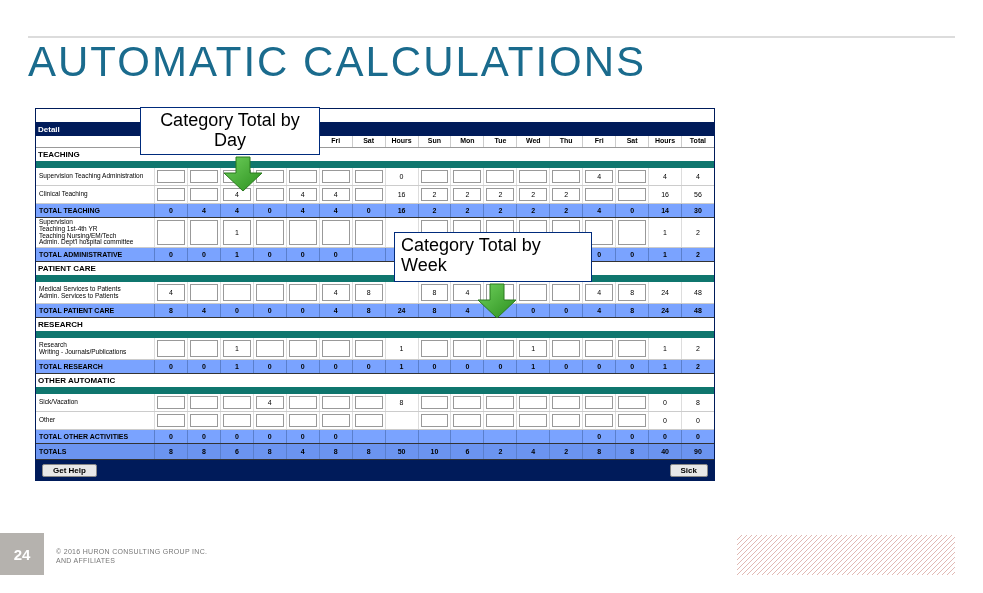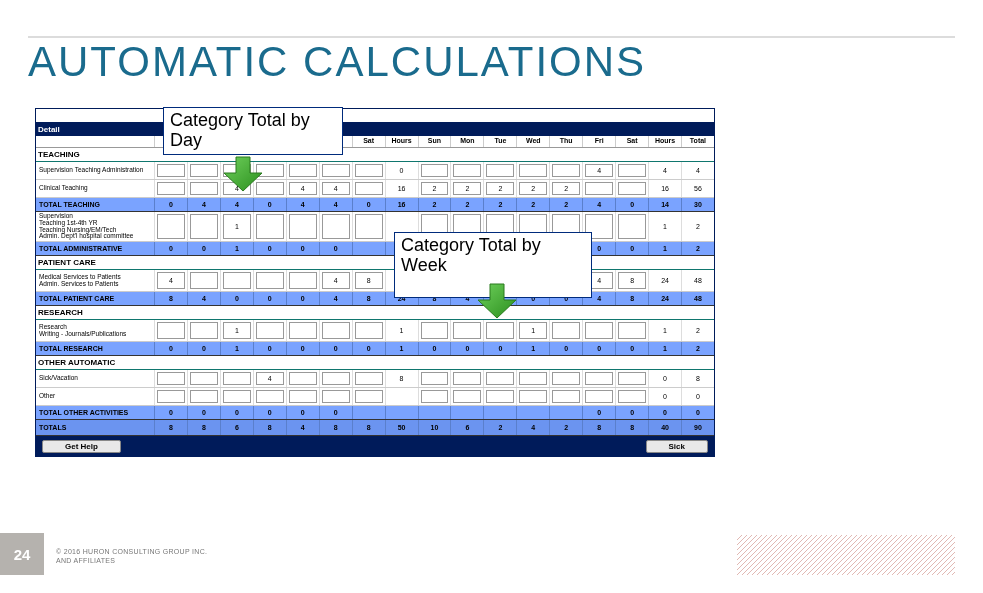--- a/index.html
+++ b/index.html
@@ -6,36 +6,36 @@
 body { width: 983px; height: 593px; background: #fff; font-family: Arial, sans-serif; position: relative; }
 .title { font-size: 42px; font-weight: 400; color: #1a6b8d; letter-spacing: 2px; padding: 38px 0 0 28px; }
 .divider-top { position: absolute; top: 36px; left: 28px; right: 28px; height: 2px; background: #dcdcdc; }
 .sheet { position: absolute; top: 108px; left: 35px; width: 680px; border: 1px solid #001b5a; }
 .hdr-row { display: flex; background: #001b5a; color: #fff; font-size: 8px; font-weight: 700; height: 14px; align-items: center; margin-top: 13px; }
 .hdr-row .h-detail { width: 118px; padding-left: 2px; }
 .hdr-row .h-week2 { flex: 1; text-align: center; }
 .day-hdr { display: flex; background: #fff; border-bottom: 1px solid #999; height: 12px; font-size: 7px; font-weight: 700; }
 .day-hdr .spacer { width: 118px; }
 .day-hdr .dcell { flex: 1; text-align: center; border-left: 1px solid #ccc; padding-top: 1px; }
-.section-hdr { background: #fff; font-size: 8px; font-weight: 700; padding: 2px 2px; border-bottom: 1px solid #0f766e; }
+.section-hdr { background: #fff; font-size: 8px; font-weight: 700; padding: 2px 2px; border-bottom: 7px solid #0f766e; }
 .data-row { display: flex; height: 18px; align-items: center; border-bottom: 1px solid #ccc; background: #fff; }
 .data-row .label { width: 118px; font-size: 6.5px; padding-left: 3px; line-height: 1.05; }
 .data-row .cells { display: flex; flex: 1; height: 100%; }
 .data-row .cells > div { flex: 1; border-left: 1px solid #ddd; position: relative; display: flex; align-items: center; justify-content: center; }
 .data-row .cells > div.ibox::before { content: ""; position: absolute; top: 2px; left: 2px; right: 2px; bottom: 2px; border: 1px solid #999; background: #fff; }
 .data-row .cells > div span { position: relative; font-size: 7px; z-index: 1; }
 .total-row { display: flex; height: 14px; align-items: center; background: #7aa3ff; font-size: 7px; font-weight: 700; border-bottom: 1px solid #333; }
 .total-row .label { width: 118px; padding-left: 3px; }
 .total-row .cells { display: flex; flex: 1; height: 100%; }
 .total-row .cells > div { flex: 1; text-align: center; border-left: 1px solid #5a7fcc; display: flex; align-items: center; justify-content: center; }
 .bottom-bar { display: flex; justify-content: space-between; align-items: center; background: #001b5a; height: 20px; padding: 0 6px; }
-.btn { background: #e8e8e8; border: 1px solid #888; font-size: 8px; font-weight: 700; padding: 1px 22px; border-radius: 2px; }
-.callout1 { position: absolute; top: 107px; left: 163px; width: 180px; height: 48px; background: #fff; border: 1.5px solid #002b7c; font-size: 18px; font-weight: 400; color: #000; padding: 3px 6px; line-height: 1.1; z-index: 10; }
+.btn { background: #e8e8e8; border: 1px solid #888; font-size: 8px; font-weight: 700; padding: 1px 10px; border-radius: 2px; }
+.callout1 { position: absolute; top: 107px; left: 140px; width: 180px; height: 48px; background: #fff; border: 1.5px solid #002b7c; font-size: 18px; font-weight: 400; color: #000; padding: 3px 6px; line-height: 1.1; z-index: 10; text-align: center; }
 .arrow1 { position: absolute; top: 155px; left: 222px; z-index: 10; }
-.callout2 { position: absolute; top: 232px; left: 394px; width: 198px; height: 66px; background: #fff; border: 1.5px solid #002b7c; font-size: 18px; font-weight: 400; color: #000; padding: 3px 6px; line-height: 1.1; z-index: 10; }
+.callout2 { position: absolute; top: 232px; left: 394px; width: 198px; height: 50px; background: #fff; border: 1.5px solid #002b7c; font-size: 18px; font-weight: 400; color: #000; padding: 3px 6px; line-height: 1.1; z-index: 10; }
 .arrow2 { position: absolute; top: 282px; left: 476px; z-index: 10; }
 .pagebox { position: absolute; left: 0; bottom: 18px; width: 44px; height: 42px; background: #b5b2ae; color: #fff; font-size: 15px; font-weight: 700; display: flex; align-items: center; justify-content: center; }
 .cred { position: absolute; left: 56px; bottom: 28px; font-size: 7px; color: #777; line-height: 1.2; letter-spacing: 0.3px; }
 .hatch { position: absolute; right: 28px; bottom: 18px; width: 218px; height: 40px; }
 </style>
 </head>
 <body>
 
 <div class="divider-top"></div>
 <div class="title">AUTOMATIC CALCULATIONS</div>

